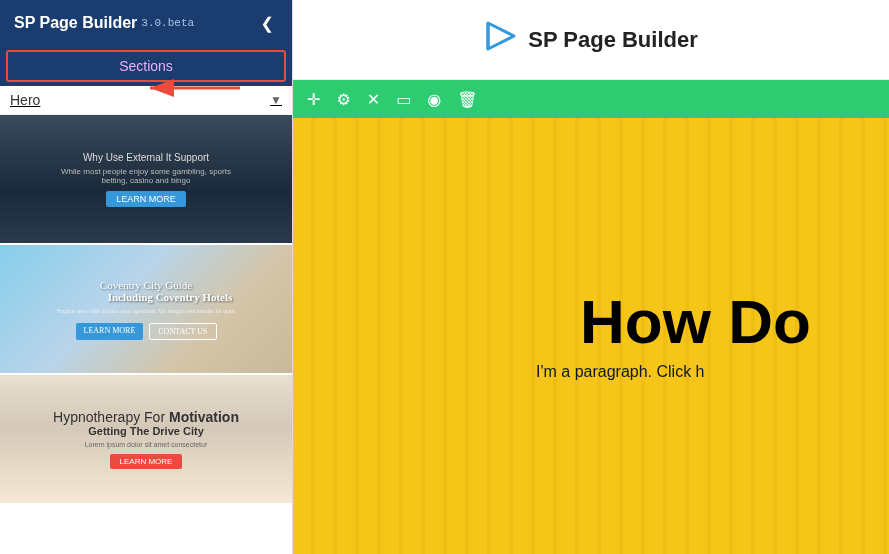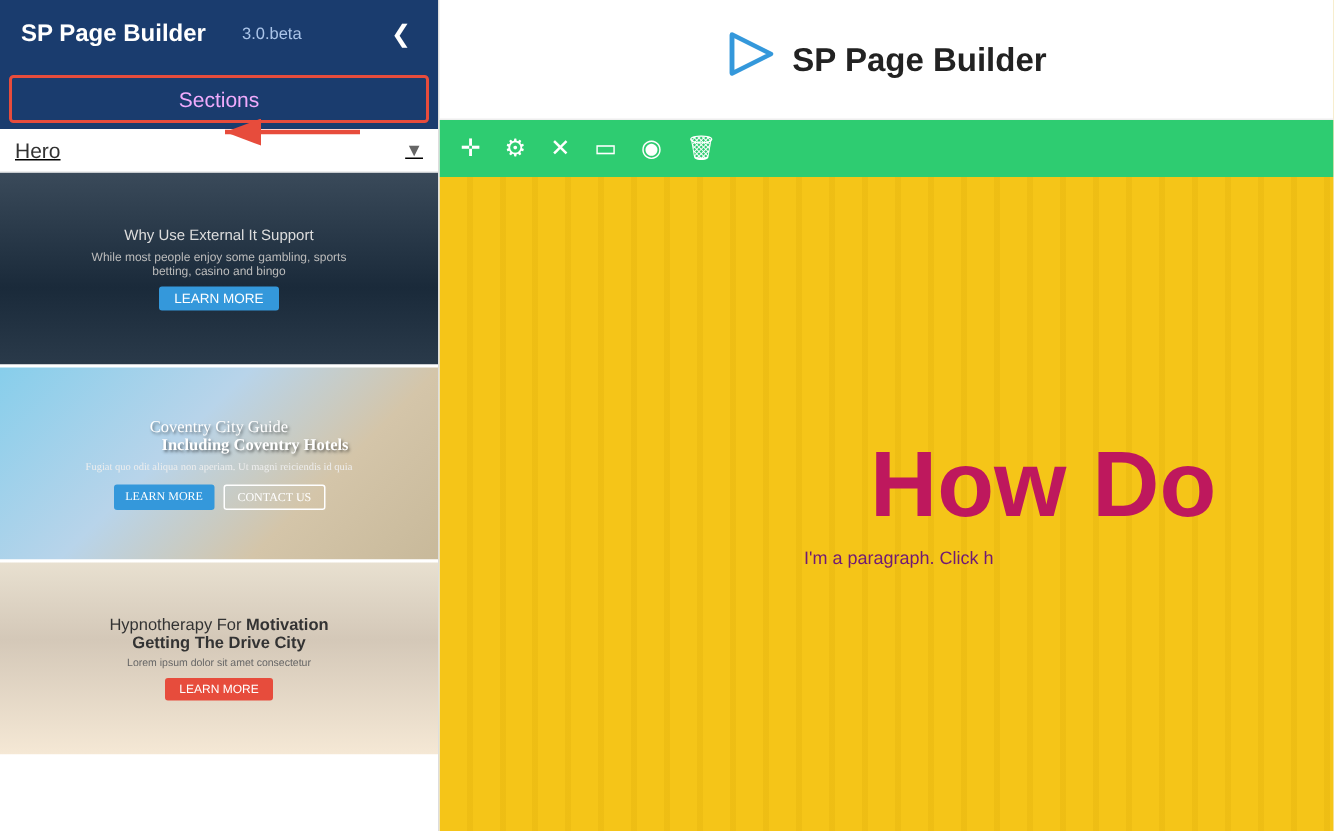--- a/index.html
+++ b/index.html
@@ -30,21 +30,22 @@
 
     .panel-title {
       font-size: 16px;
       font-weight: bold;
       color: #fff;
     }
 
     .panel-beta {
       font-size: 11px;
       color: #aac4e8;
-      margin-left: 24px;
+      margin-left: 4px;
+      font-family: Liberation Mono, monospace;
     }
 
     .panel-collapse-btn {
       color: #fff;
       cursor: pointer;
       font-size: 16px;
       background: none;
       border: none;
       padding: 4px;
     }
@@ -227,21 +228,21 @@
       background: linear-gradient(180deg, #e8e0d0 0%, #d4c8b8 40%, #f5e8d5 100%);
       display: flex;
       flex-direction: column;
       align-items: center;
       justify-content: center;
       position: relative;
     }
 
     .thumb-3-title {
       color: #333;
-      font-size: 11px;
+      font-size: 14px;
       text-align: left;
     }
 
     .thumb-3-subtitle {
       color: #333;
       font-size: 11px;
       font-weight: bold;
       text-align: center;
     }
 
@@ -341,28 +342,28 @@
       position: absolute;
       top: 50%;
       left: 50%;
       transform: translate(-20%, -50%);
       text-align: left;
     }
 
     .content-heading {
       font-size: 62px;
       font-weight: 900;
-      color: #be185d;
+      color: #000000;
       line-height: 1;
       margin-left: 44px;
     }
 
     .content-para {
-      font-size: 12px;
-      color: #701a75;
+      font-size: 16px;
+      color: #0f172a;
       margin-top: 10px;
     }
 
     
     .left-panel::-webkit-scrollbar { width: 4px; }
     .section-list::-webkit-scrollbar { width: 4px; }
     .section-list::-webkit-scrollbar-thumb { background: #ccc; }
 
     
     .arrow-svg {

